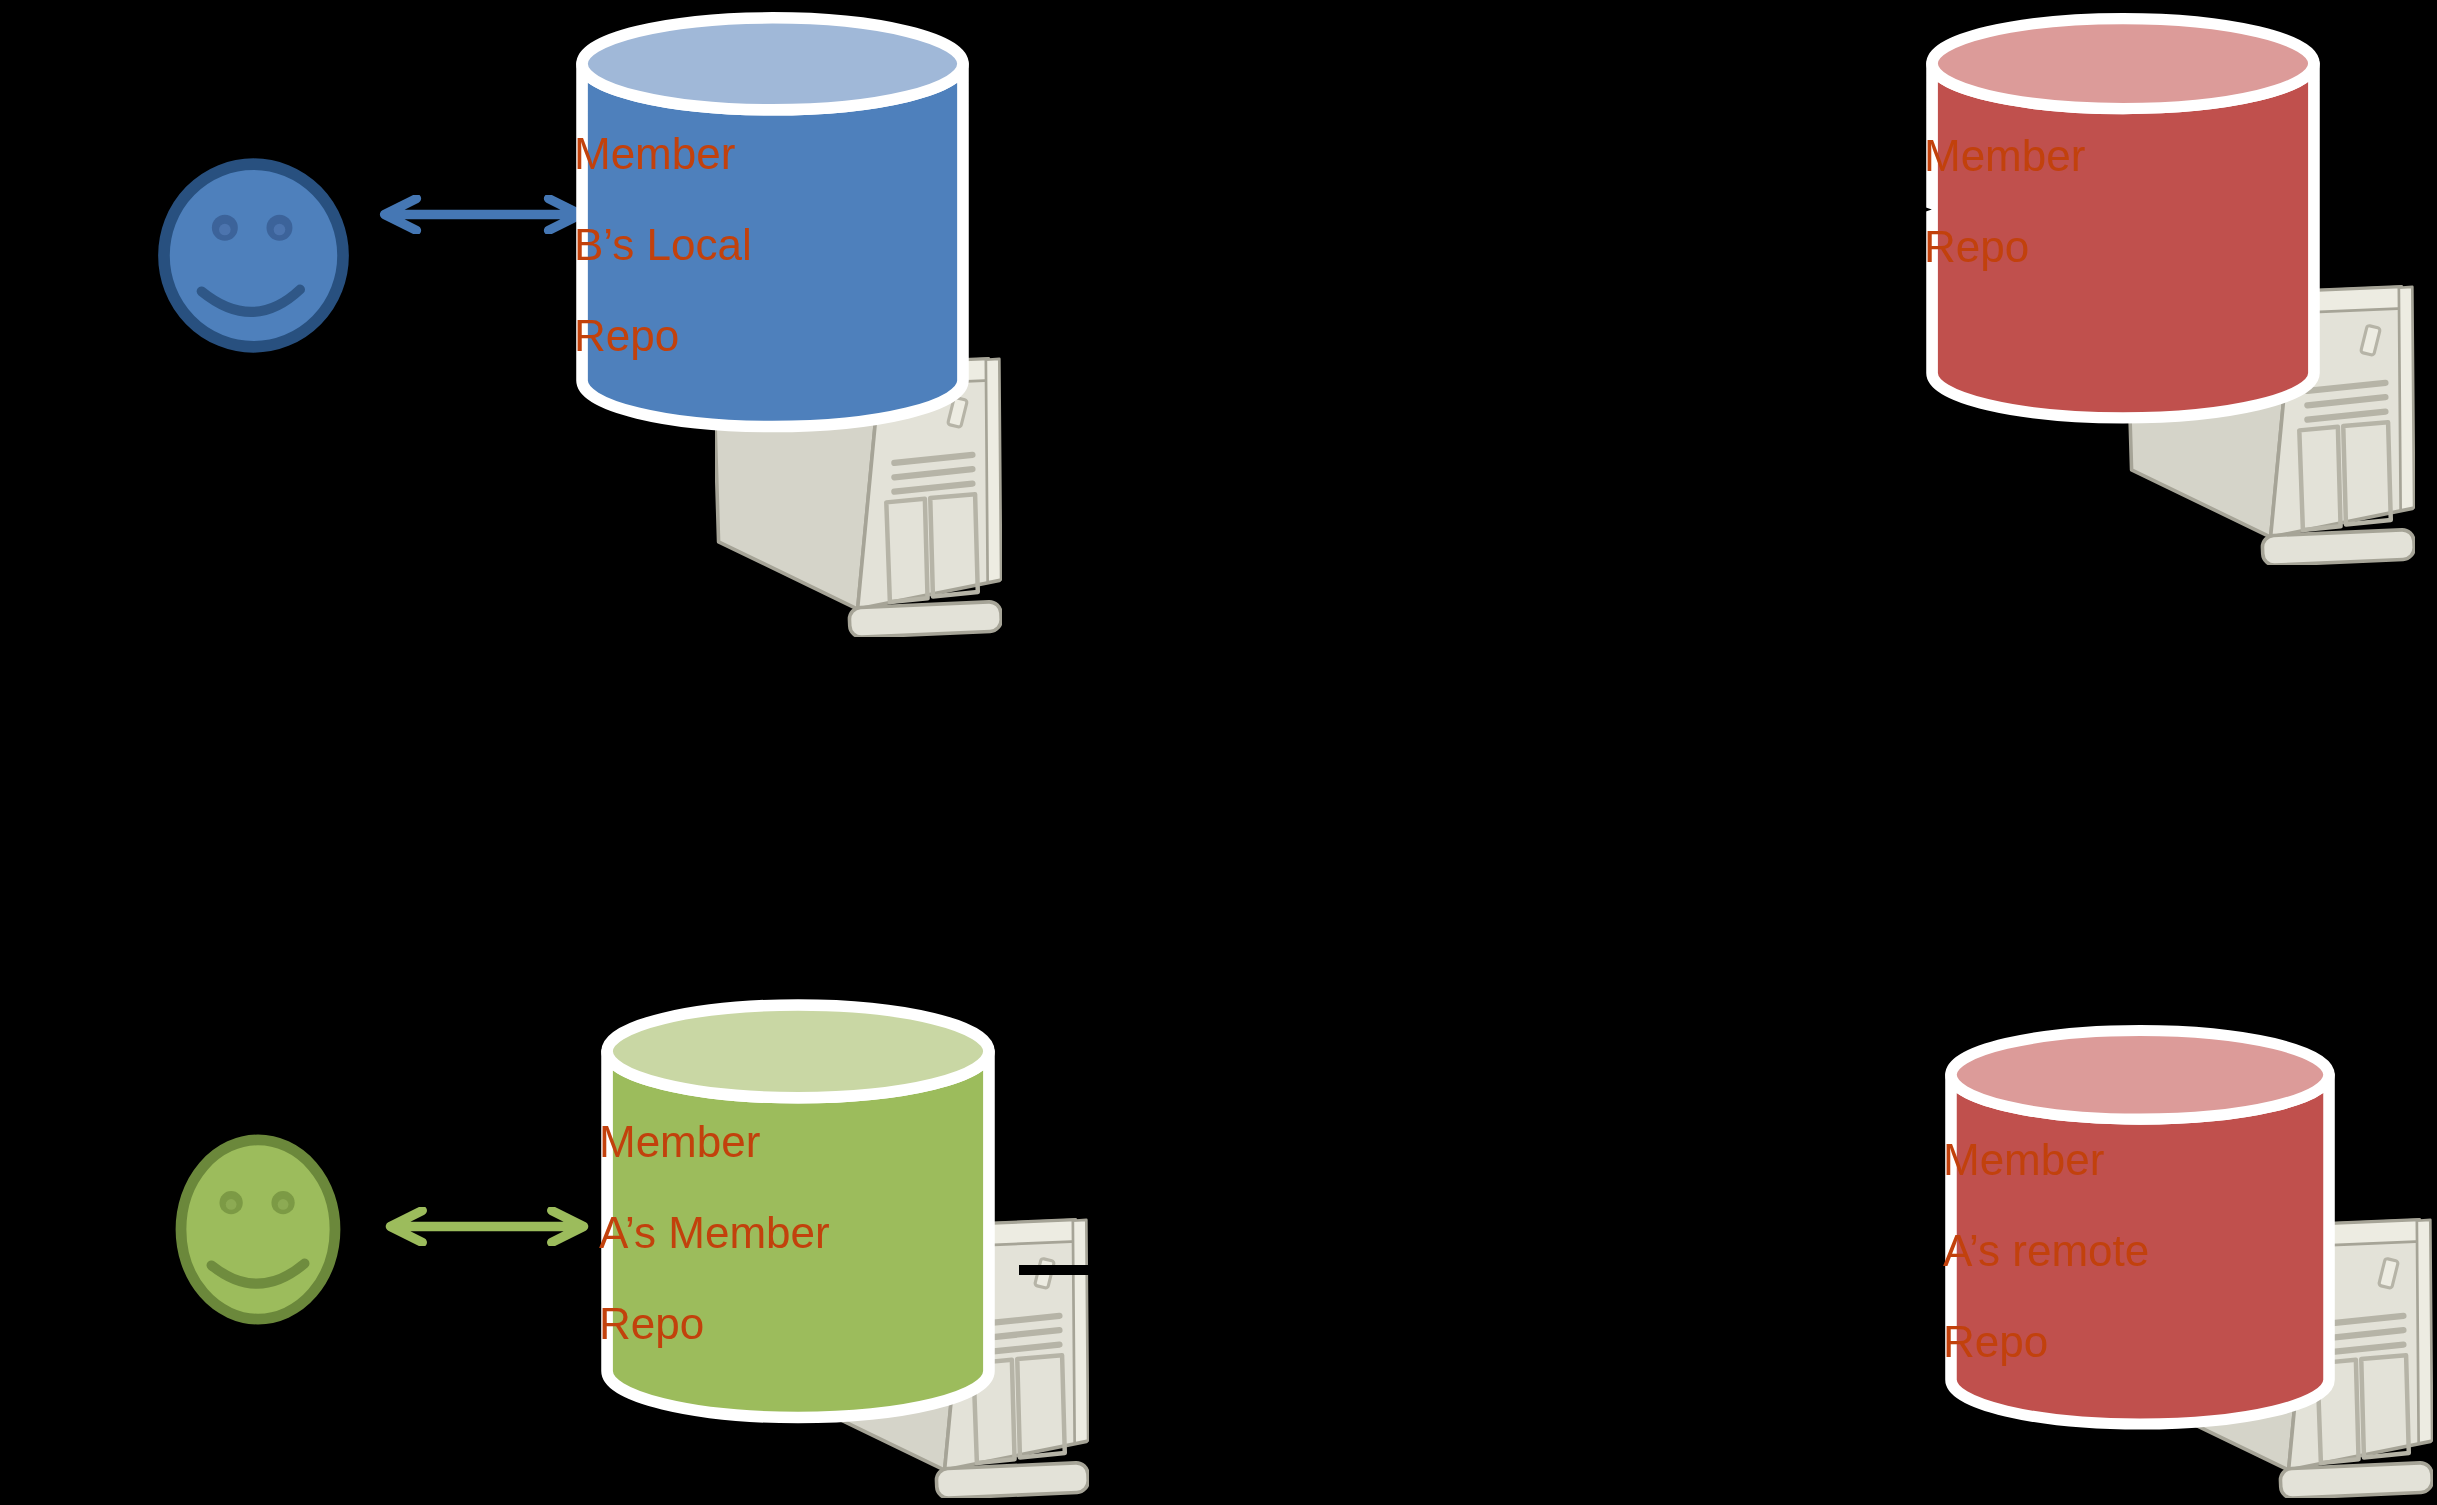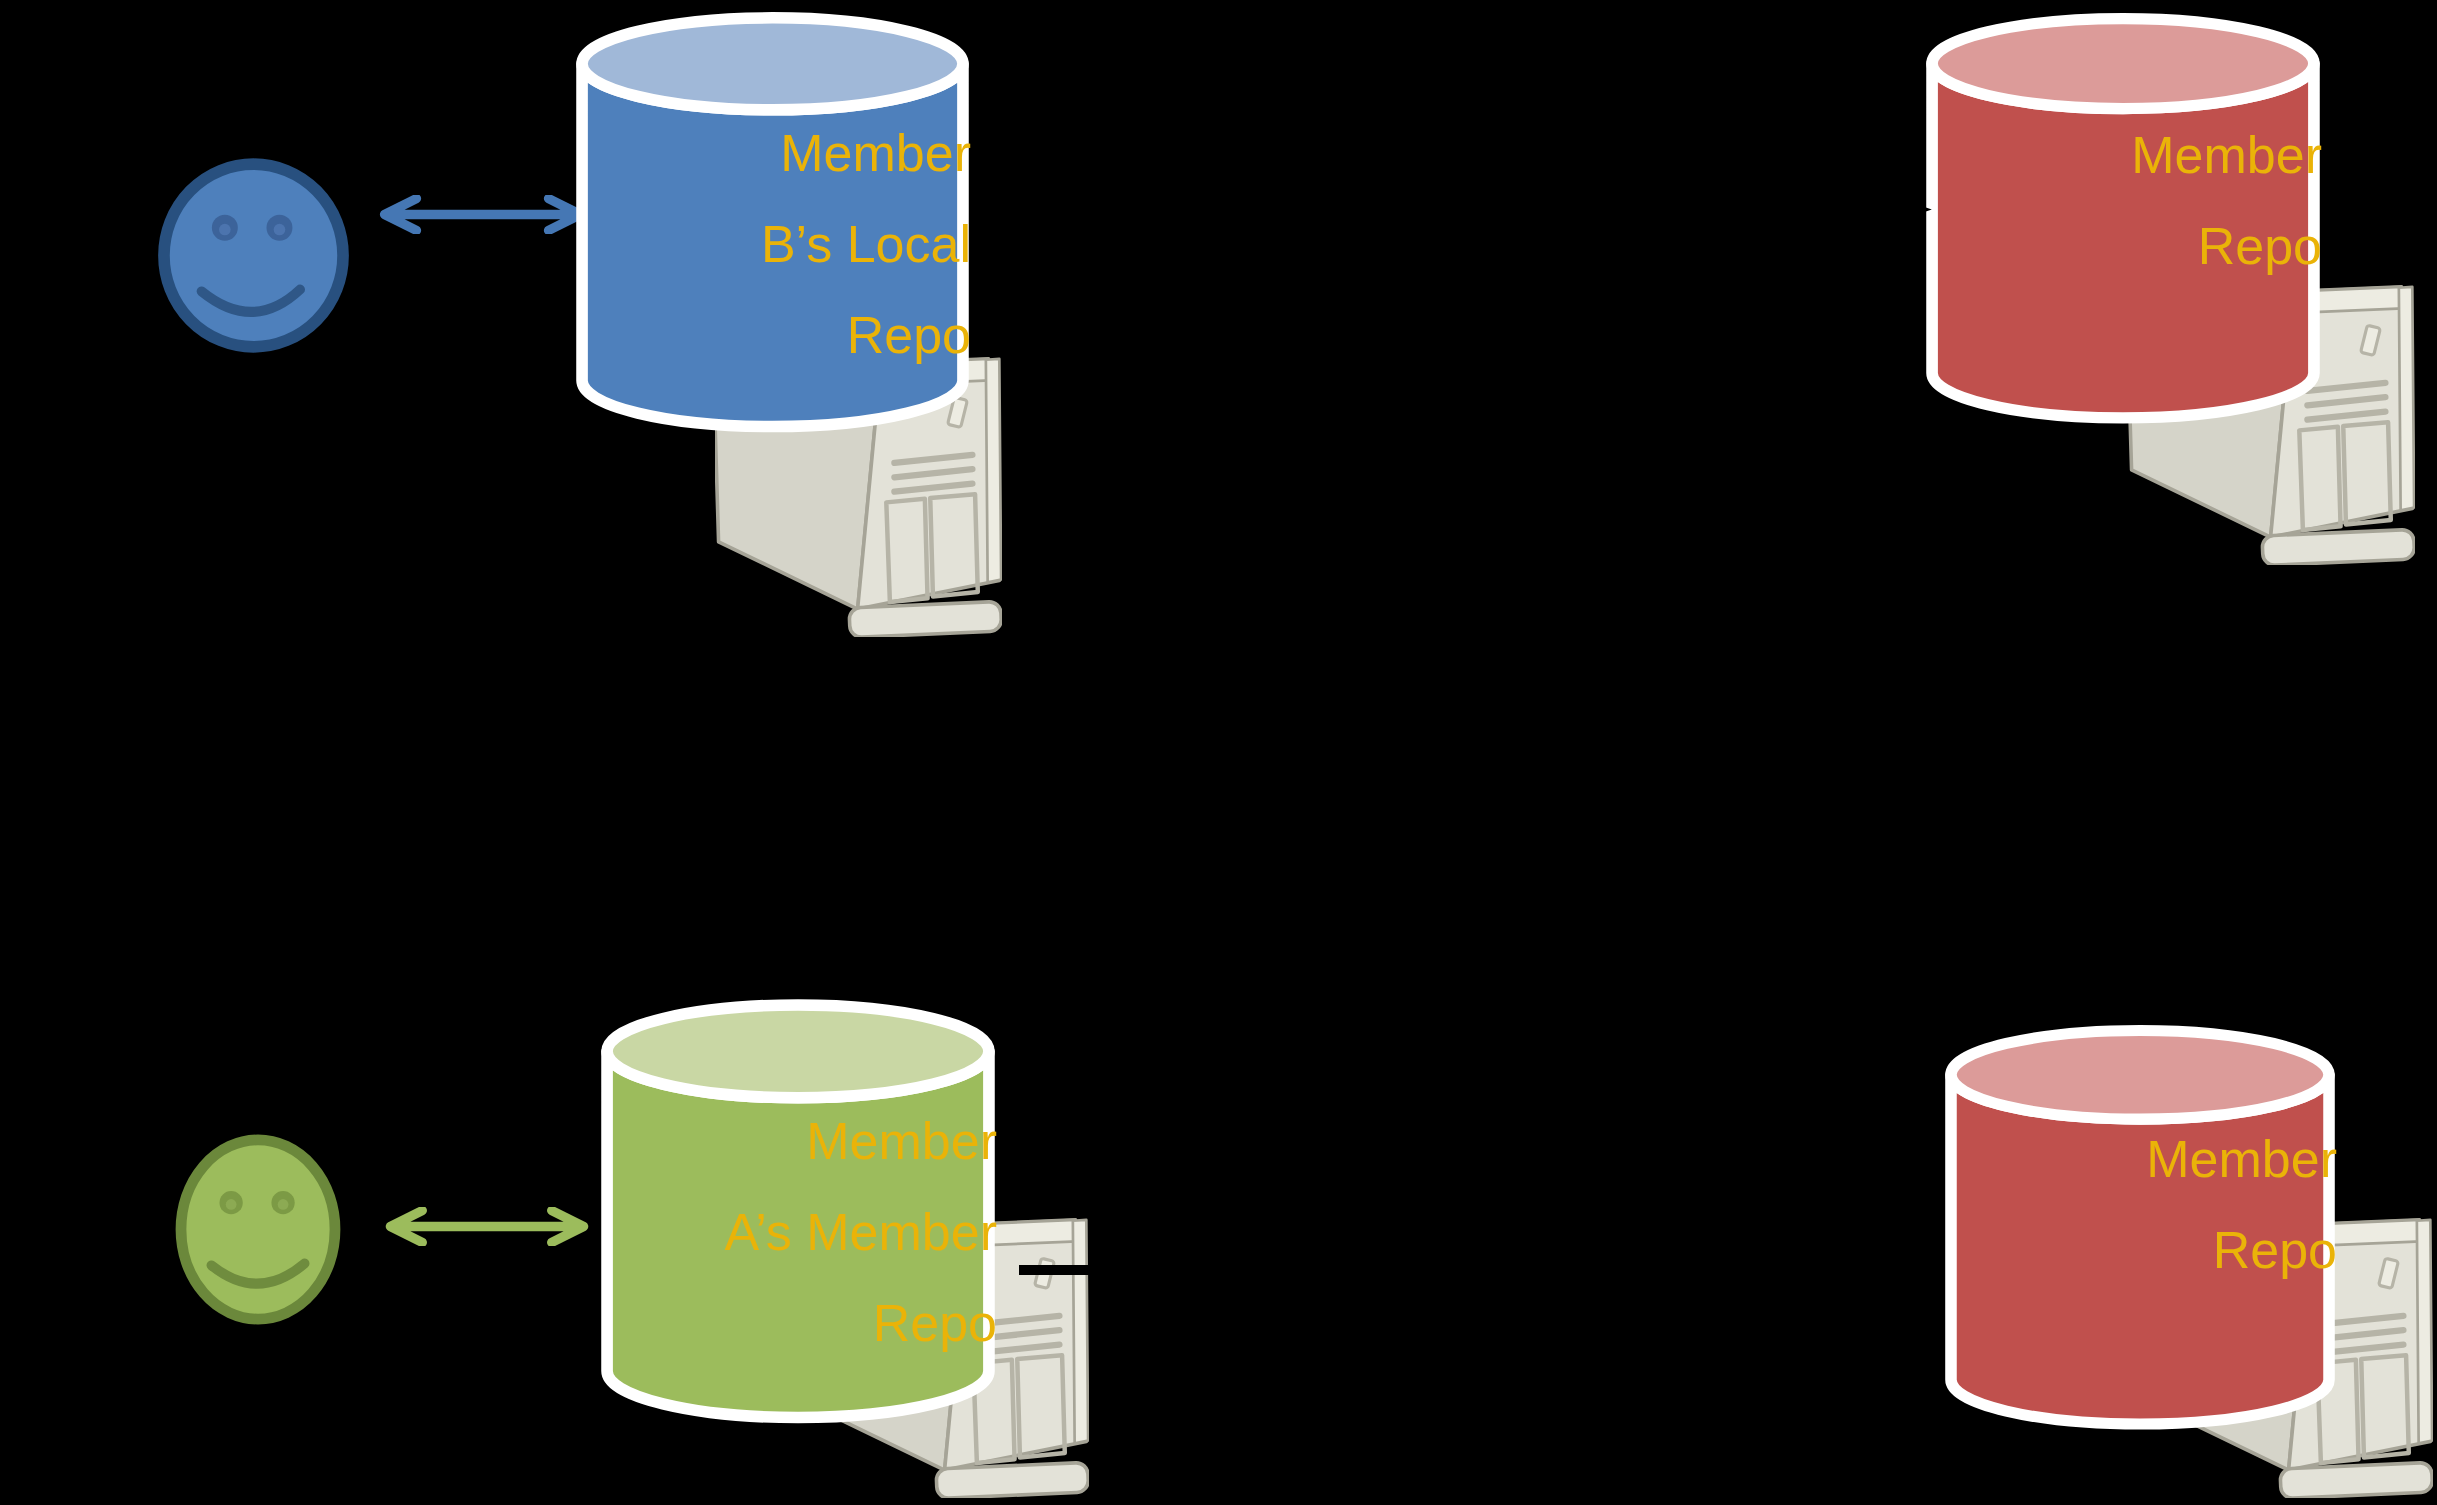--- a/index.html
+++ b/index.html
@@ -15,23 +15,23 @@
   .cyl-stroke{stroke:#fff;stroke-width:13;stroke-linejoin:round;}
   .cyl-body-blue{fill:var(--blue_body);}
   .cyl-top-blue{fill:var(--blue_top);}
   .cyl-body-red{fill:var(--red_body);}
   .cyl-top-red{fill:var(--red_top);}
   .cyl-body-green{fill:var(--green_body);}
   .cyl-top-green{fill:var(--green_top);}
   
   .cyl-label{
     position:absolute;
-    text-align:right;
-    color:#eab308;
-    font-size:52px;
+    text-align:left;
+    color:#c2410c;
+    font-size:44px;
     line-height:91px;
     white-space:nowrap;
     letter-spacing:0px;
   }
   
   .srv-side{fill:var(--server_side);stroke:var(--server_outline);stroke-width:4;stroke-linejoin:round;}
   .srv-face{fill:var(--server_face);stroke:var(--server_outline);stroke-width:4;stroke-linejoin:round;}
   .srv-light{fill:var(--server_light);stroke:var(--server_outline);stroke-width:3;stroke-linejoin:round;}
   .srv-detail{stroke:var(--server_detail);stroke-width:7;stroke-linecap:round;fill:none;}
   .srv-panel{stroke:var(--server_detail);stroke-width:5;stroke-linejoin:round;fill:none;}
@@ -165,17 +165,18 @@
     <polygon class="srv-panel" points="191,162 234,158 237,269 195,273"></polygon>
     <polygon class="srv-panel" points="240,157 290,153 293,262 243,267"></polygon>
   </svg>
 
   <svg class="abs" style="left:1943px;top:1022px" width="394" height="414" viewBox="0 0 444 486" preserveAspectRatio="none">
     <path class="cyl-body-red cyl-stroke" d="M 9 62 L 9 420 A 213 52 0 0 0 435 420 L 435 62 A 213 52 0 0 1 9 62 Z"></path>
     <ellipse class="cyl-top-red cyl-stroke" cx="222" cy="62" rx="213" ry="52"></ellipse>
   </svg>
   <div class="cyl-label" style="left:1943px;top:1114px;width:394px">
     <div>Member</div>
+    <div>A’s remote</div>
     <div>Repo</div>
   </div>
 
 </div>
 
 
 </body></html>

